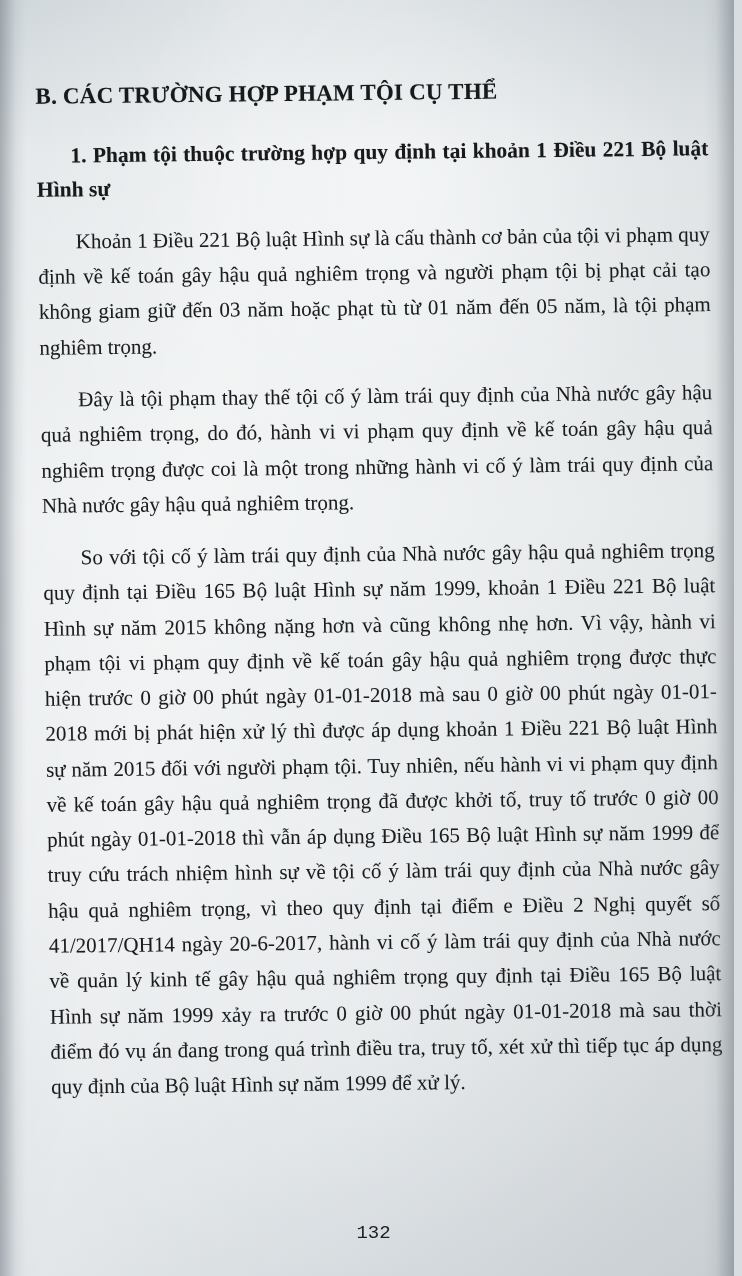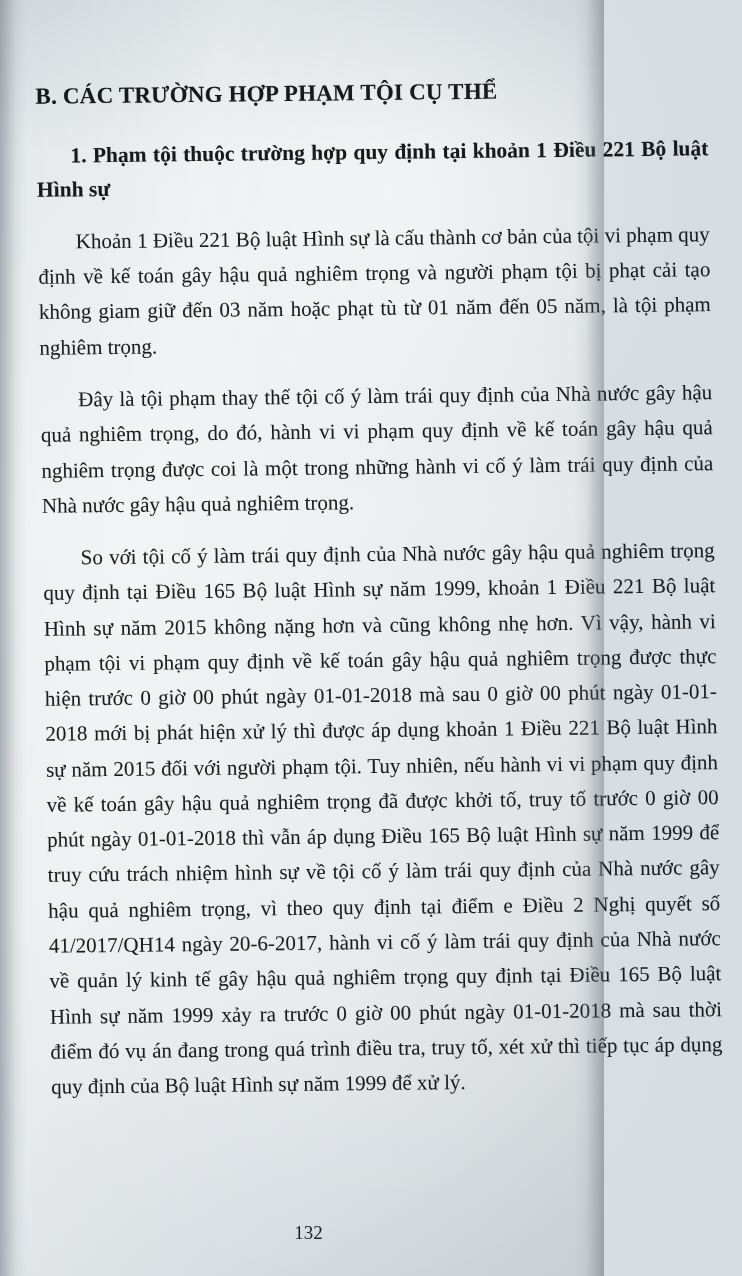--- a/index.html
+++ b/index.html
@@ -8,21 +8,21 @@
   }
   body {
     width: 742px;
     height: 1276px;
     background: #d8dde1;
     font-family: "Liberation Serif", serif;
     overflow: hidden;
   }
   .page {
     position: relative;
-    width: 604px;
+    width: 734px;
     height: 1276px;
     box-sizing: border-box;
     background:
       linear-gradient(100deg, rgba(255,255,255,0.00) 0%, rgba(255,255,255,0.35) 28%, rgba(255,255,255,0.10) 55%, rgba(0,0,0,0.05) 100%),
       linear-gradient(180deg, #cfd6da 0%, #e4e8ea 12%, #eceff0 40%, #e7eaec 70%, #d3d9dd 100%);
   }
   
   .page:before {
     content: "";
     position: absolute;
@@ -79,21 +79,21 @@
     text-shadow: 0 0 1px rgba(0,0,0,0.15);
   }
   .page-number {
     position: absolute;
     left: 0;
     right: 0;
     top: 1222px;
     text-align: center;
     font-size: 19px;
     color: #1d1f21;
-    font-family: Liberation Serif, serif;
+    font-family: Liberation Mono, monospace;
     margin-left: 13px;
   }
   .glare {
     position: absolute;
     left: 120px;
     top: -120px;
     width: 560px;
     height: 620px;
     background: radial-gradient(ellipse at center, rgba(255,255,255,0.42) 0%, rgba(255,255,255,0.12) 45%, rgba(255,255,255,0) 72%);
     pointer-events: none;

